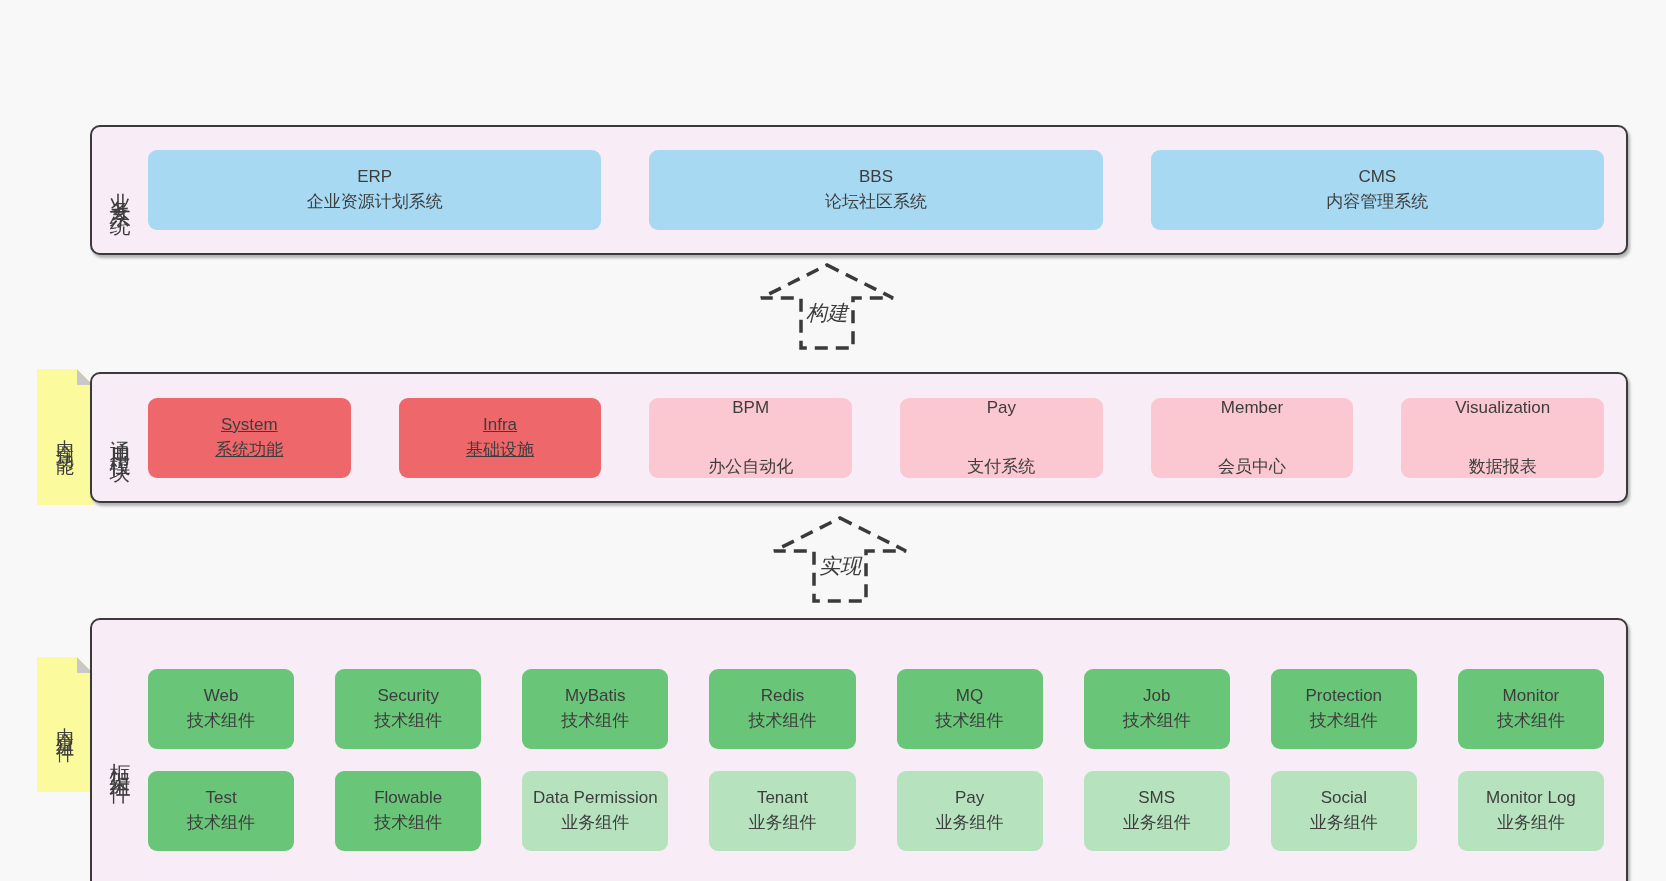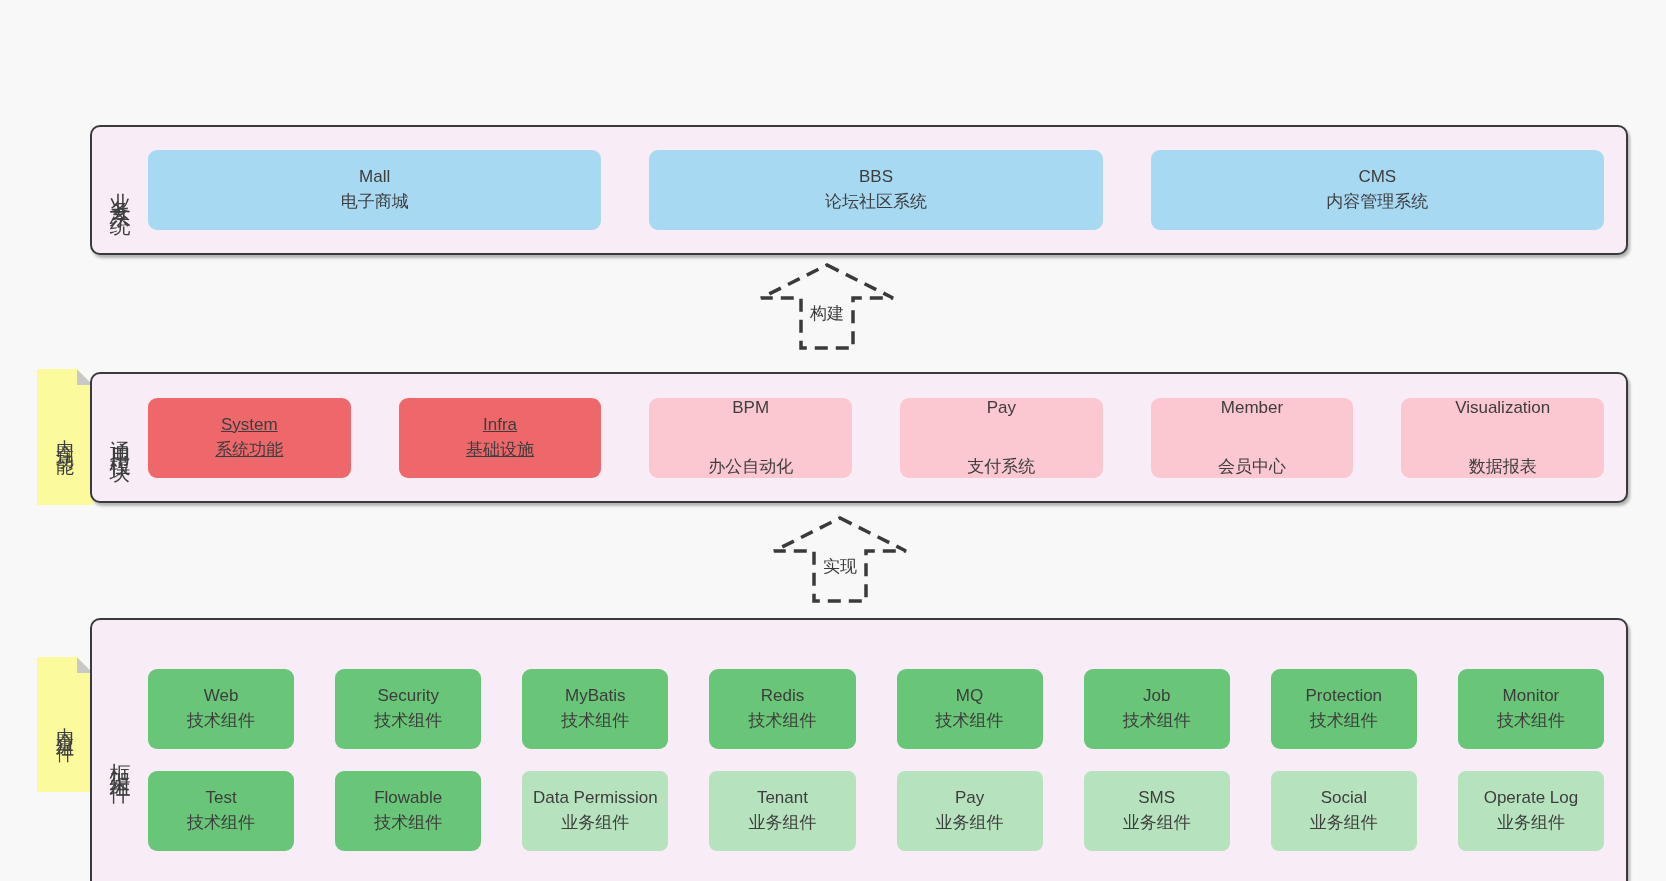--- a/index.html
+++ b/index.html
@@ -29,21 +29,21 @@
   .box {
     flex:1 1 0; height:80px; border-radius:9px;
     display:flex; flex-direction:column; align-items:center; justify-content:center;
     font-size:17px; line-height:1.45; text-align:center; padding:2px 4px; box-sizing:border-box;
   }
   .box-title, .box-sub { width:100%; }
   .box-blue        { background:var(--blue,#a7d9f2); }
   .box-red         { background:var(--red,#ee686b);text-decoration:underline; }
   .box-pink        { background:var(--pink,#fbc7d0);gap:34px; }
   .box-green       { background:var(--green,#69c578); }
-  .box-green-light { background:var(--green-light,#b6e3be);border-radius:8px; }
+  .box-green-light { background:var(--green-light,#b6e3be); }
   .sticky-note {
     position:absolute; left:37px; width:56px; z-index:1;
     background:var(--note-yellow,#fbfb9e);
     clip-path:polygon(0 0, calc(100% - 16px) 0, 100% 16px, 100% 100%, 0 100%);
     display:flex; align-items:center; justify-content:center;
   }
   .note-2 { top:369px; height:136px; }
   .note-3 { top:657px; height:135px; }
   .sticky-note .fold {
     position:absolute; top:0; right:0; width:16px; height:16px;
@@ -55,22 +55,23 @@
     font-size:18px; letter-spacing:6px; color:var(--text,#3d3d3d); user-select:none;
   }
   .arrow {
     position:absolute; width:140px; height:90px; z-index:1;
   }
   .arrow-1 { left:757px; top:261px; }
   .arrow-2 { left:770px; top:514px; }
   .arrow svg { display:block; width:100%; height:100%; }
   .arrow-label {
     position:absolute; left:50%; top:58%; transform:translate(-50%,-50%);
-    background:var(--page-bg,#f8f8f8); padding:1px 3px; font-size:17px; color:var(--text,#3d3d3d);
+    background:var(--page-bg,#f8f8f8); padding:1px 3px; font-size:21px; color:var(--text,#3d3d3d);
     white-space:nowrap;
+    font-style:italic;
   }
 </style>
 </head>
 <body>
 
 <div class="canvas">
 
   <div class="sticky-note note-2">
     <span class="fold"></span>
     <span class="note-text">内置功能</span>
@@ -78,22 +79,22 @@
   <div class="sticky-note note-3">
     <span class="fold"></span>
     <span class="note-text">内置组件</span>
   </div>
 
   <section class="band band-1">
     <div class="band-label">业务系统</div>
     <div class="band-rows">
         <div class="box-row">
           <div class="box box-blue">
-            <div class="box-title">Mall</div>
-            <div class="box-sub">电子商城</div>
+            <div class="box-title">ERP</div>
+            <div class="box-sub">企业资源计划系统</div>
           </div>
           <div class="box box-blue">
             <div class="box-title">BBS</div>
             <div class="box-sub">论坛社区系统</div>
           </div>
           <div class="box box-blue">
             <div class="box-title">CMS</div>
             <div class="box-sub">内容管理系统</div>
           </div>
         </div>
@@ -206,20 +207,20 @@
           </div>
           <div class="box box-green-light">
             <div class="box-title">SMS</div>
             <div class="box-sub">业务组件</div>
           </div>
           <div class="box box-green-light">
             <div class="box-title">Social</div>
             <div class="box-sub">业务组件</div>
           </div>
           <div class="box box-green-light">
-            <div class="box-title">Operate Log</div>
+            <div class="box-title">Monitor Log</div>
             <div class="box-sub">业务组件</div>
           </div>
         </div>
       </div>
   </section>
 
 </div>
 
 </body></html>

